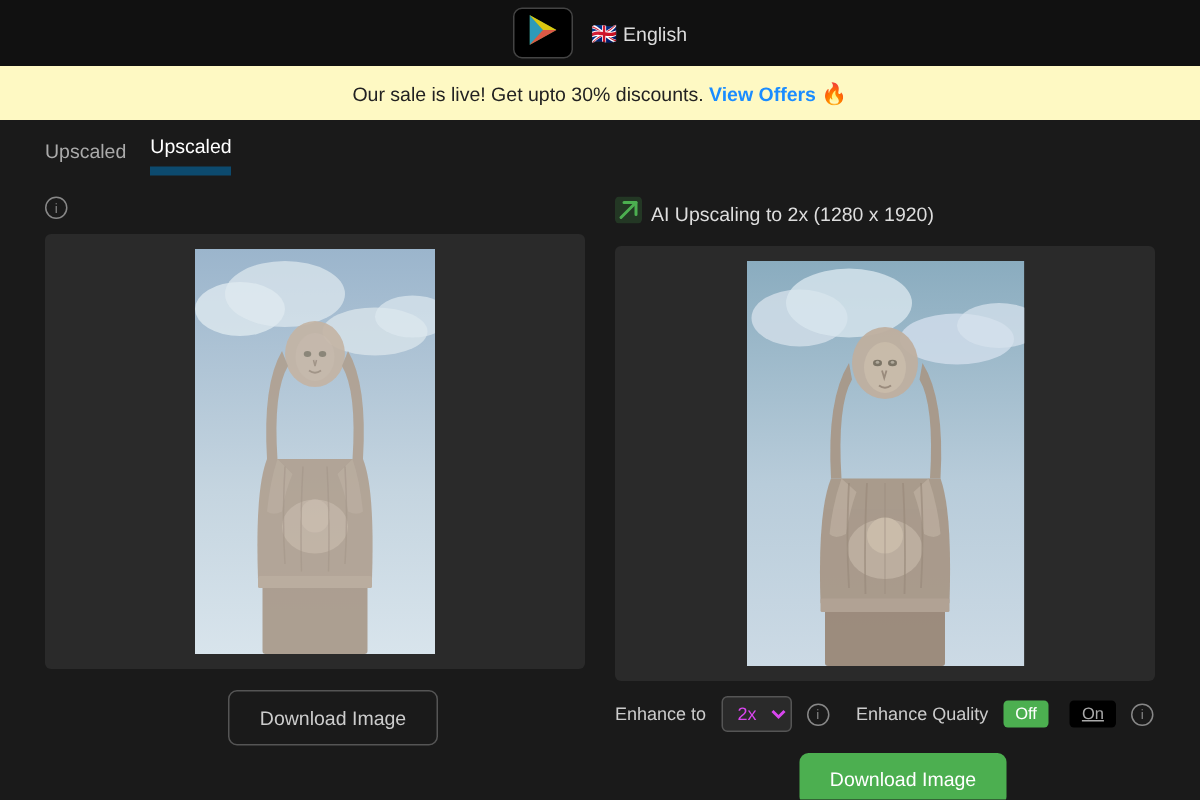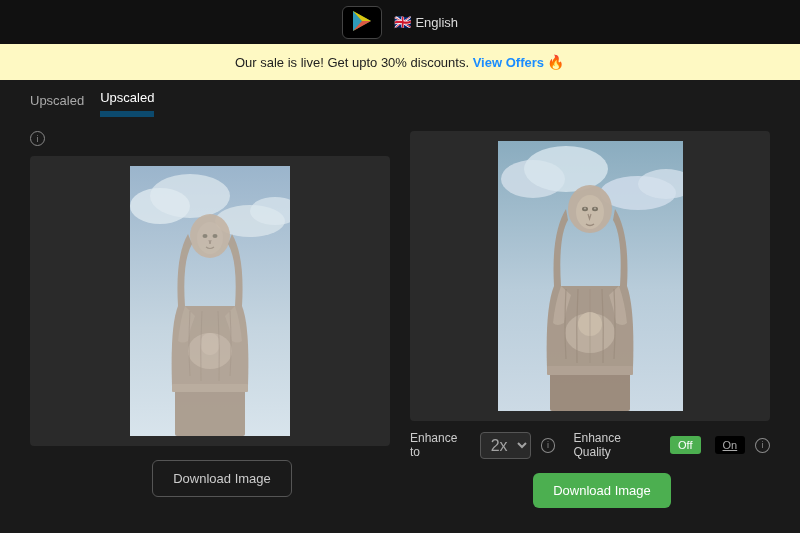--- a/index.html
+++ b/index.html
@@ -182,22 +182,22 @@
       display: flex;
       align-items: center;
       gap: 10px;
       font-size: 12px;
       color: #ccc;
     }
     .select-box {
       background: #2a2a2a;
       border: 1px solid #555;
       border-radius: 4px;
-      color: #a3a3a3;
-      font-size: 16px;
+      color: #d946ef;
+      font-size: 12px;
       padding: 3px 6px;
       cursor: pointer;
     }
     .enhance-toggle {
       display: flex;
       align-items: center;
       gap: 14px;
     }
     .toggle-btn {
       padding: 3px 8px;
@@ -341,20 +341,31 @@
         </svg>
       </div>
     </div>
 
     <div class="btn-row">
       <button class="download-btn outline">Download Image</button>
     </div>
   </div>
 
   <div class="panel">
+    <div class="panel-title">
+      <span class="ai-icon">
+        
+        <svg width="18" height="18" viewBox="0 0 18 18">
+          <rect width="18" height="18" rx="3" fill="#4caf50" opacity="0.2"></rect>
+          <polyline points="4,14 14,4" stroke="#4caf50" stroke-width="2" fill="none" stroke-linecap="round"></polyline>
+          <polyline points="6,4 14,4 14,12" stroke="#4caf50" stroke-width="2" fill="none" stroke-linecap="round" stroke-linejoin="round"></polyline>
+        </svg>
+      </span>
+      <span>AI Upscaling to 2x (1280 x 1920)</span>
+    </div>
 
     <div class="image-container">
       <div class="statue-image-ai">
         <svg class="statue-svg" viewBox="0 0 185 270" xmlns="http://www.w3.org/2000/svg">
           <defs>
             <linearGradient id="skyGrad2" x1="0" y1="0" x2="0" y2="1">
               <stop offset="0%" stop-color="#8aacbf"></stop>
               <stop offset="55%" stop-color="#b8ccda"></stop>
               <stop offset="100%" stop-color="#ccdae5"></stop>
             </linearGradient>

